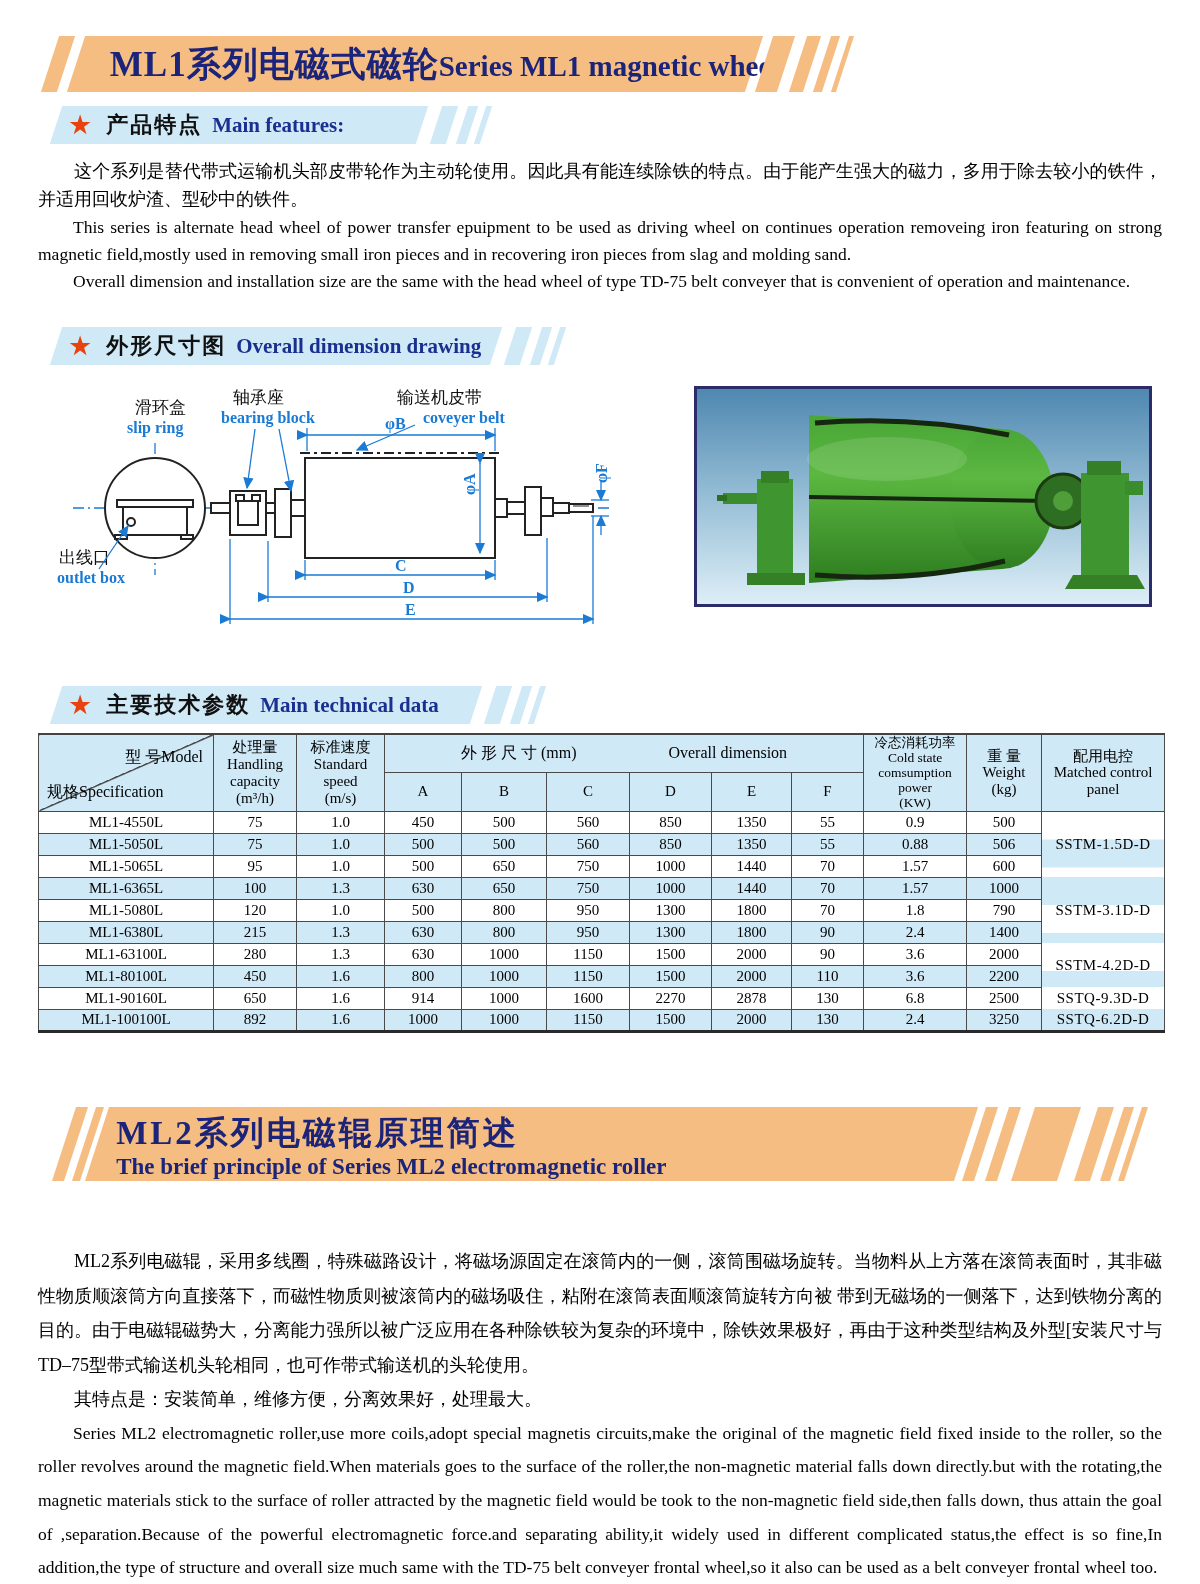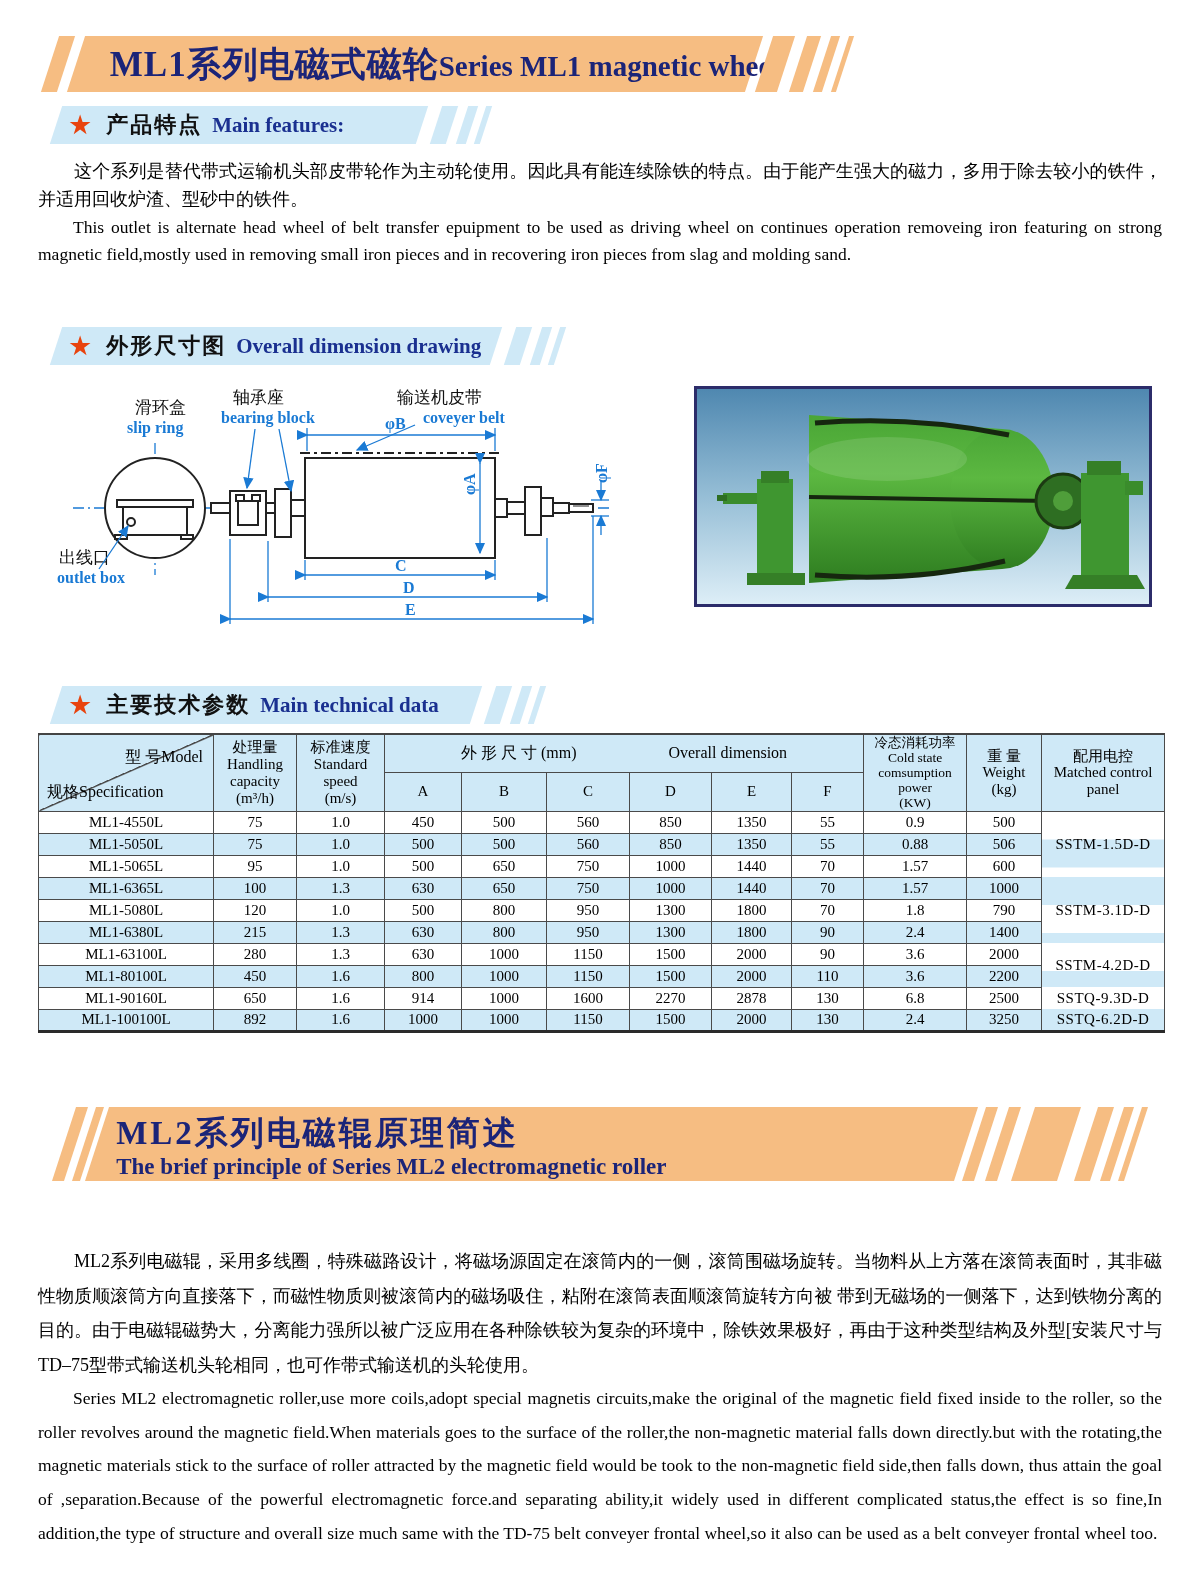--- a/index.html
+++ b/index.html
@@ -100,21 +100,22 @@
         <span class="sec-en">Main features:</span>
       </div>
     </div>
     <div class="slash" style="left:396px;width:16px;background:#cfe9f7;height:38px;"></div>
     <div class="slash" style="left:422px;width:10px;background:#cfe9f7;height:38px;"></div>
     <div class="slash" style="left:440px;width:6px;background:#cfe9f7;height:38px;"></div>
   </div>
 
   <div class="paras" style="top:158px;">
     <p class="p-zh">这个系列是替代带式运输机头部皮带轮作为主动轮使用。因此具有能连续除铁的特点。由于能产生强大的磁力，多用于除去较小的铁件，并适用回收炉渣、型砂中的铁件。</p>
-    <p class="p-en">This outlet is alternate head wheel of belt transfer epuipment to be used as driving wheel on continues operation removeing iron featuring on strong magnetic field,mostly used in removing small iron pieces and in recovering iron pieces from slag and molding sand.</p>
+    <p class="p-en">This series is alternate head wheel of power transfer epuipment to be used as driving wheel on continues operation removeing iron featuring on strong magnetic field,mostly used in removing small iron pieces and in recovering iron pieces from slag and molding sand.</p>
+    <p class="p-en">Overall dimension and installation size are the same with the head wheel of type TD-75 belt conveyer that is convenient of operation and maintenance.</p>
   </div>
 
   <div class="sec" style="top:327px;">
     <div class="main" style="width:440px;">
       <div class="inner">
         <span class="star">★</span>
         <span class="sec-zh">外形尺寸图</span>
         <span class="sec-en">Overall dimension drawing</span>
       </div>
     </div>
@@ -468,16 +469,17 @@
     <div class="wslash" style="left:920px;width:8px;"></div>
     <div class="wslash" style="left:940px;width:11px;"></div>
     <div class="wslash" style="left:963px;width:14px;"></div>
     <div class="slash" style="left:1040px;width:16px;height:74px;background:#f6bd82;"></div>
     <div class="slash" style="left:1066px;width:10px;height:74px;background:#f6bd82;"></div>
     <div class="slash" style="left:1084px;width:6px;height:74px;background:#f6bd82;"></div>
   </div>
 
   <div class="paras ml2-paras" style="top:1244px;">
     <p class="p-zh">ML2系列电磁辊，采用多线圈，特殊磁路设计，将磁场源固定在滚筒内的一侧，滚筒围磁场旋转。当物料从上方落在滚筒表面时，其非磁性物质顺滚筒方向直接落下，而磁性物质则被滚筒内的磁场吸住，粘附在滚筒表面顺滚筒旋转方向被 带到无磁场的一侧落下，达到铁物分离的目的。由于电磁辊磁势大，分离能力强所以被广泛应用在各种除铁较为复杂的环境中，除铁效果极好，再由于这种类型结构及外型[安装尺寸与TD–75型带式输送机头轮相同，也可作带式输送机的头轮使用。</p>
+    <p class="p-zh">其特点是：安装简单，维修方便，分离效果好，处理最大。</p>
     <p class="p-en">Series ML2 electromagnetic roller,use more coils,adopt special magnetis circuits,make the original of the magnetic field fixed inside to the roller, so the roller revolves around the magnetic field.When materials goes to the surface of the roller,the non-magnetic material falls down directly.but with the rotating,the magnetic materials stick to the surface of roller attracted by the magnetic field would be took to the non-magnetic field side,then falls down, thus attain the goal of ,separation.Because of the powerful electromagnetic force.and separating ability,it widely used in different complicated status,the effect is so fine,In addition,the type of structure and overall size much same with the TD-75 belt conveyer frontal wheel,so it also can be used as a belt conveyer frontal wheel too.</p>
   </div>
 
 </div>
 
 </body></html>

